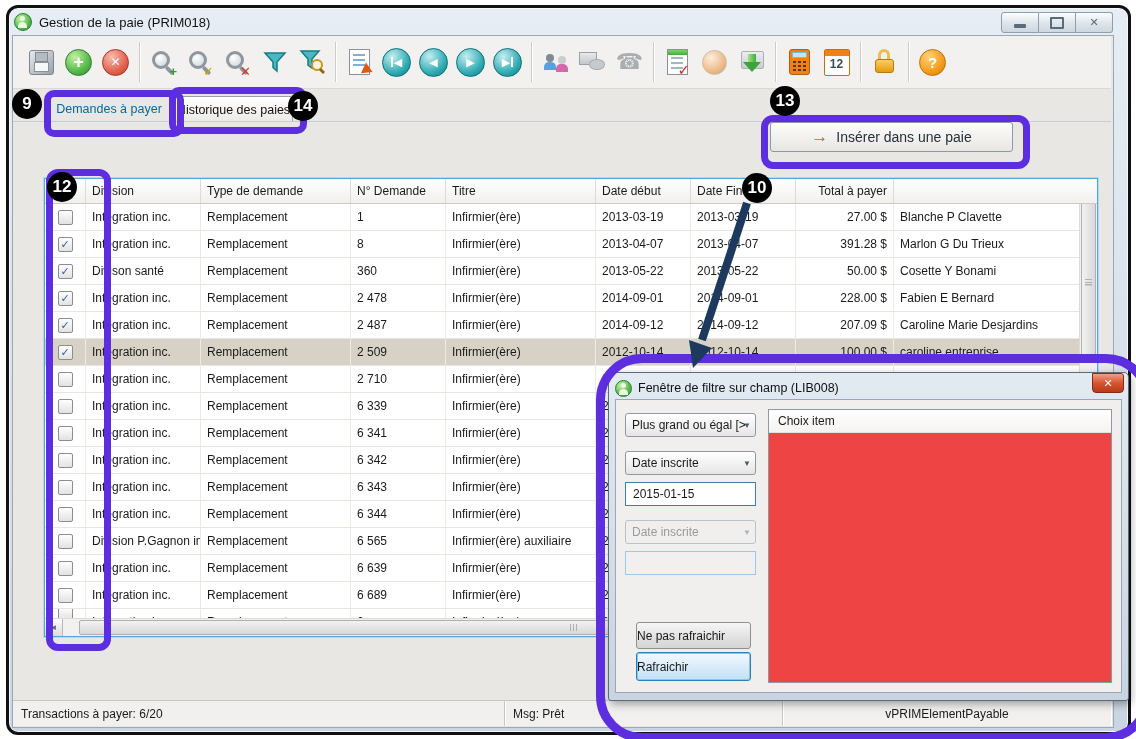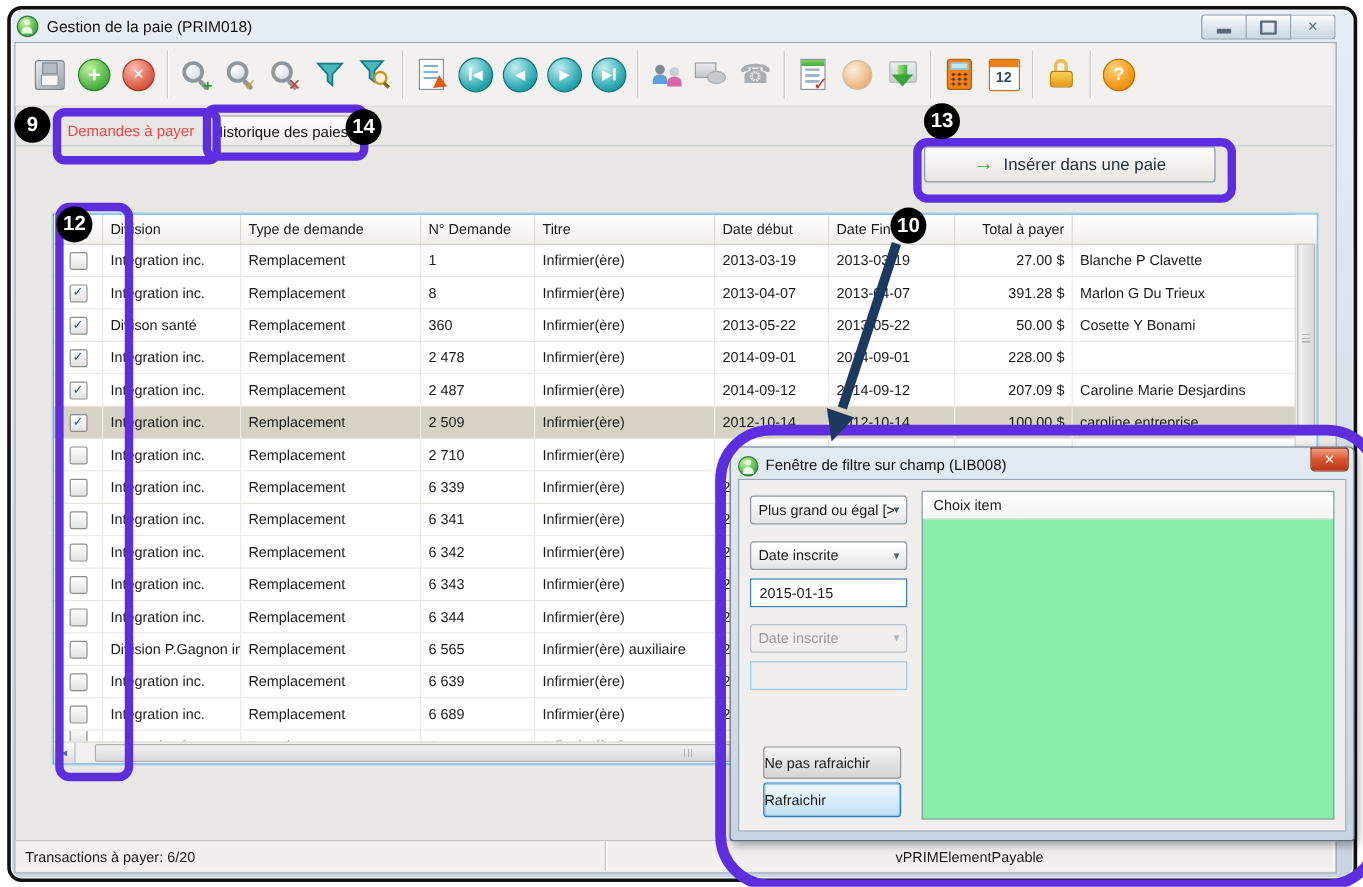--- a/index.html
+++ b/index.html
@@ -78,21 +78,21 @@
   .i-cal::before{content:"";position:absolute;left:0;top:0;right:0;height:6px;background:#f08018;}
   .i-cal::after{content:"12";position:absolute;left:0;right:0;top:7px;text-align:center;font-size:12px;font-weight:bold;color:#3a4a5a;}
   .i-lock{position:relative;width:22px;height:26px;}
   .i-lock::before{content:"";position:absolute;left:4px;top:0;width:12px;height:13px;border:3px solid #ecbe4e;border-bottom:none;border-radius:8px 8px 0 0;box-sizing:border-box;}
   .i-lock::after{content:"";position:absolute;left:1px;top:10px;width:19px;height:14px;background:linear-gradient(#f8d05f,#e89a10);border:1px solid #b7790c;border-radius:3px;box-sizing:border-box;}
   .i-help{background:radial-gradient(circle at 35% 28%,#ffd27a,#f49a1a 62%,#d97800);border:1px solid #c06f00;font-size:15px;}
   .funnel-svg{display:block;}
 
   
   .tab{position:absolute;top:96px;height:25px;display:flex;align-items:center;justify-content:center;font-size:12.5px;}
-  .tab-active{left:50px;width:118px;color:#ef4444;}
+  .tab-active{left:50px;width:118px;color:#0369a1;}
   .tab-idle{left:174px;width:117px;background:linear-gradient(#ffffff,#ece9e4);border:1px solid #9aa0a6;border-bottom:none;border-radius:3px 3px 0 0;color:#111;}
   .tab-base{left:13px;top:121px;width:1098px;height:1px;background:#c6cdd4;}
 
   
   .insert-btn{left:770px;top:122px;width:241px;height:28px;background:linear-gradient(#fdfdfd,#e8e6e2);
     border:1px solid #8a9aa9;border-radius:3px;display:flex;align-items:center;justify-content:center;gap:8px;font-size:14px;color:#24303a;}
   .insert-arrow{color:#2fa32f;font-weight:bold;font-size:17px;line-height:14px;}
 
   
   .table{left:44px;top:178px;width:1052px;height:457px;background:#fff;border:1px solid #52a7e0;box-shadow:0 0 0 1px #b5d8ef;}
@@ -143,21 +143,21 @@
   .combo{position:absolute;height:24px;background:linear-gradient(#ffffff,#f0f0f0 60%,#e5e5e5);border:1px solid #8e99a5;border-radius:3px;
     display:flex;align-items:center;padding:0 18px 0 6px;box-sizing:border-box;white-space:nowrap;overflow:hidden;}
   .combo::after{content:"▼";position:absolute;right:4px;top:50%;transform:translateY(-50%);font-size:8px;color:#4a5a6a;}
   .combo.disabled{background:#f0efee;color:#9a9a9a;border-color:#b9c2cc;}
   .combo.disabled::after{color:#aab4bd;}
   .tinput{position:absolute;height:24px;background:#fff;border:1px solid #3c7fb1;display:flex;align-items:center;padding:0 7px;box-sizing:border-box;}
   .tinput.disabled{background:#f1f0ef;border-color:#9cc7e8;}
   .dlg-btn{position:absolute;height:25px;background:linear-gradient(#f6f6f6,#e2e2e2 55%,#d5d5d5);border:1px solid #8e8f8f;border-radius:3px;
     display:flex;align-items:center;justify-content:flex-start;font-size:12px;}
   .dlg-btn.default{border:1px solid #2a7fbd;box-shadow:inset 0 0 0 1px #8fc3ea;background:linear-gradient(#f2f9fe,#d7ebfa 55%,#c3e0f5);}
-  .choice-panel{position:absolute;left:152px;top:9px;right:9px;bottom:9px;background:#86efac;border:1px solid #8e99a5;}
+  .choice-panel{position:absolute;left:152px;top:9px;right:9px;bottom:9px;background:#ef4444;border:1px solid #8e99a5;}
   .choice-header{height:23px;border-bottom:1px solid #e0e0e0;background:linear-gradient(#ffffff,#f5f4f2);
     display:flex;align-items:center;padding:0 9px;box-sizing:border-box;}
 
   
   .ann{border:7px solid #5c2ee0;border-radius:10px;background:transparent;z-index:30;pointer-events:none;}
   .ann-tab1{left:44px;top:90px;width:126px;height:33px;}
   .ann-tab2{left:169px;top:87px;width:124px;height:33px;}
   .ann-insert{left:761px;top:115px;width:255px;height:40px;border-radius:12px;}
   .ann-checkcol{left:46px;top:169px;width:51px;height:468px;border-radius:12px;}
   .ann-dialog{left:596px;top:354px;width:538px;height:370px;border-width:9px;border-radius:46px;}
@@ -364,20 +364,21 @@
         <div class="c c0">
           <span class="cb">✓</span>
         </div>
         <div class="c">Intégration inc.</div>
         <div class="c">Remplacement</div>
         <div class="c">2 478</div>
         <div class="c">Infirmier(ère)</div>
         <div class="c">2014-09-01</div>
         <div class="c">2014-09-01</div>
         <div class="c num">228.00 $</div>
+        <div class="c">Fabien E Bernard</div>
       </div>
       <div class="trow">
         <div class="c c0">
           <span class="cb">✓</span>
         </div>
         <div class="c">Intégration inc.</div>
         <div class="c">Remplacement</div>
         <div class="c">2 487</div>
         <div class="c">Infirmier(ère)</div>
         <div class="c">2014-09-12</div>
@@ -535,20 +536,21 @@
   </div>
   <div class="hscroll">
     <div class="hs-btn">◄</div>
     <div class="hs-thumb"></div>
   </div>
   <div class="corner"></div>
 </div>
 
 <div class="abs statusbar">
   <div class="sb-sec sb1">Transactions à payer: 6/20</div>
+  <div class="sb-sec sb2">Msg: Prêt</div>
   <div class="sb-sec sb3">vPRIMElementPayable</div>
 </div>
 
 <div class="abs dialog">
   <div class="dlg-titlebar">
     <span class="app-icon" style="width:15px;height:15px;"></span>
     <span class="dlg-title">Fenêtre de filtre sur champ (LIB008)</span>
   </div>
   <div class="dlg-close">✕</div>
   <div class="dlg-body">

